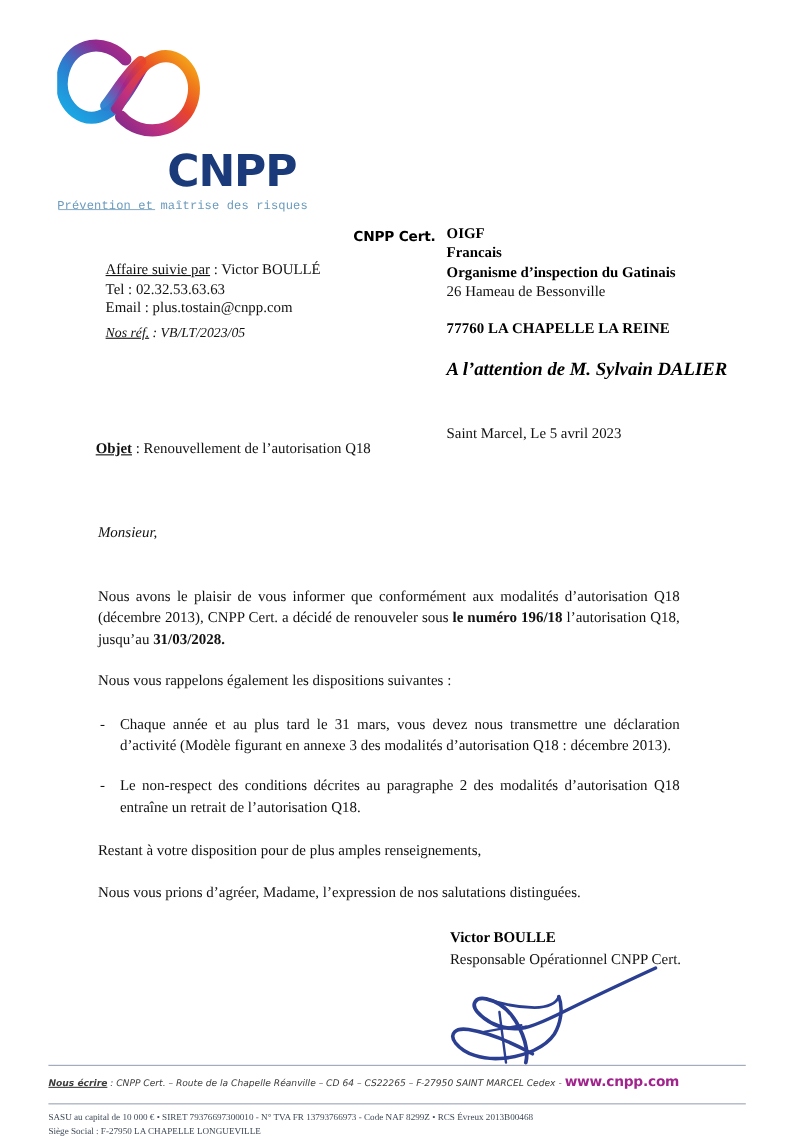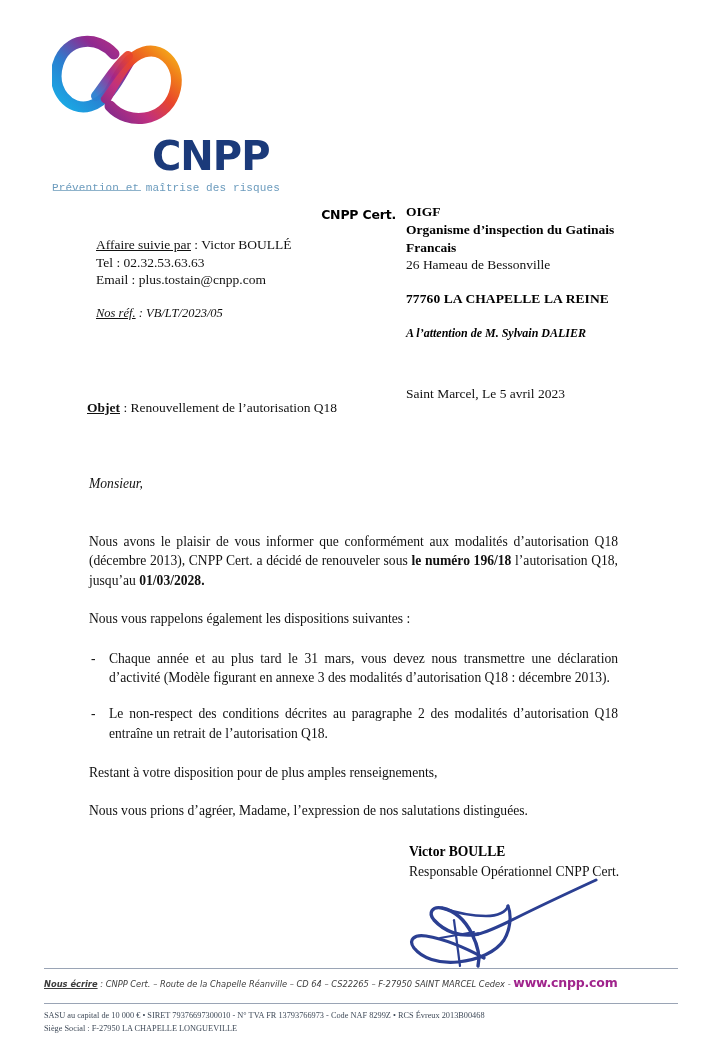--- a/index.html
+++ b/index.html
@@ -84,21 +84,21 @@
   .sender-line {
     font-size: 13.5px;
     color: #111;
     line-height: 1.30;
     white-space: nowrap;
   }
   .u-underline {
     text-decoration: underline;
   }
   .sender-ref {
-    margin-top: 17px;
+    margin-top: 6px;
     font-size: 12.5px;
     font-style: italic;
     color: #111;
     white-space: nowrap;
   }
   .sender-ref .lbl {
     text-decoration: underline;
     font-weight: normal;
   }
   .sender-ref .val {
@@ -125,21 +125,21 @@
   }
   .rcp-city {
     margin-top: 17px;
     font-size: 13.5px;
     font-weight: bold;
     color: #000;
     letter-spacing: 0.1px;
   }
   .rcp-attn {
     margin-top: 19px;
-    font-size: 12px;
+    font-size: 17px;
     font-weight: bold;
     font-style: italic;
     color: #000;
   }
   .rcp-date {
     position: absolute;
     left: 406px;
     top: 386px;
     font-size: 13.5px;
     color: #111;
@@ -322,36 +322,36 @@
     </div>
     <div class="sender-line">Tel : 02.32.53.63.63</div>
     <div class="sender-line">Email :  plus.tostain@cnpp.com</div>
     <div class="sender-ref">
       <span class="lbl">Nos réf.</span><span> : </span><span class="val">VB/LT/2023/05</span>
     </div>
   </div>
 
   <div class="recipient">
     <div class="rcp-bold">OIGF</div>
+    <div class="rcp-bold">Francais</div>
     <div class="rcp-bold">Organisme d’inspection du Gatinais</div>
-    <div class="rcp-bold">Francais</div>
     <div class="rcp-plain">26 Hameau de Bessonville</div>
     <div class="rcp-city">77760 LA CHAPELLE LA REINE</div>
     <div class="rcp-attn">A l’attention de M. Sylvain DALIER</div>
   </div>
   <div class="rcp-date">Saint Marcel, Le 5 avril 2023</div>
 
   <div class="objet">
     <span class="lbl">Objet</span><span> : </span><span>Renouvellement de l’autorisation Q18</span>
   </div>
 
   <div class="body-wrap">
     <p class="p salut">Monsieur,</p>
 
-    <p class="p"><span>Nous avons le plaisir de vous informer que conformément aux modalités d’autorisation Q18 (décembre 2013), CNPP Cert. a décidé de renouveler sous </span><b>le numéro 196/18</b><span> l’autorisation Q18, jusqu’au </span><b>01/03/2028.</b></p>
+    <p class="p"><span>Nous avons le plaisir de vous informer que conformément aux modalités d’autorisation Q18 (décembre 2013), CNPP Cert. a décidé de renouveler sous </span><b>le numéro 196/18</b><span> l’autorisation Q18, jusqu’au </span><b>31/03/2028.</b></p>
 
     <p class="p tight">Nous vous rappelons également les dispositions suivantes :</p>
 
     <div class="bullets">
       <div class="bullet">
         <span class="dash">-</span><span>Chaque année et au plus tard le 31 mars, vous devez nous transmettre une déclaration d’activité (Modèle figurant en annexe 3 des modalités d’autorisation Q18 : décembre 2013).</span>
       </div>
       <div class="bullet">
         <span class="dash">-</span><span>Le non-respect des conditions décrites au paragraphe 2 des modalités d’autorisation Q18 entraîne un retrait de l’autorisation Q18.</span>
       </div>

